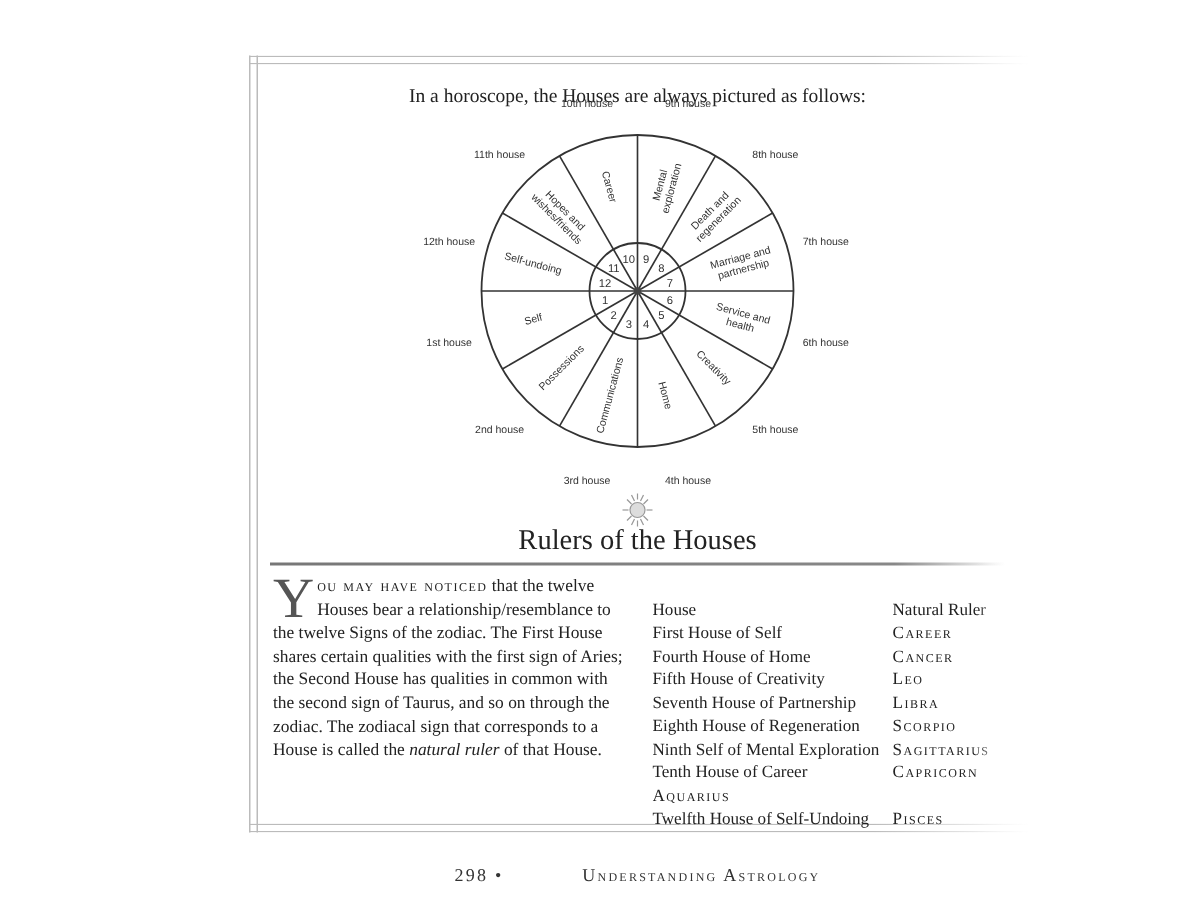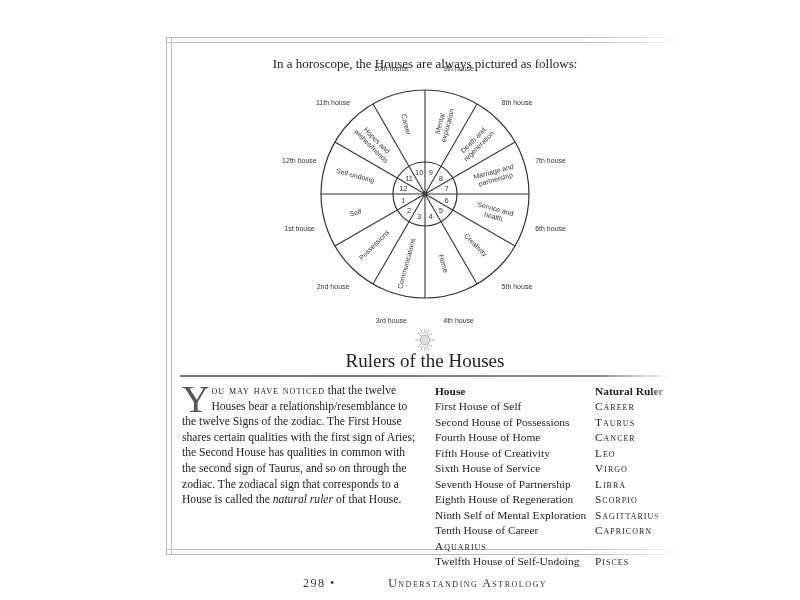--- a/index.html
+++ b/index.html
@@ -26,21 +26,21 @@
   .para { position:absolute; left:182px; top:383px; width:240px; font-size:11.6px; line-height:15.6px; color:#222; }
   .dropcap { float:left; font-size:38px; line-height:30px; margin:1px 2px 0 0; color:#555; }
   .smallcaps { font-variant:small-caps; letter-spacing:1px; }
   .para em { font-style:italic; }
   .table { position:absolute; left:435px; top:384px; font-size:11.4px; line-height:15.45px; }
   .row { display:flex; }
   .col-house { width:160px; white-space:nowrap; }
   .col-ruler { width:80px; white-space:nowrap; font-variant:small-caps; letter-spacing:1px; overflow:hidden;
     -webkit-mask-image:linear-gradient(to right,#000 70%,transparent 100%);
     mask-image:linear-gradient(to right,#000 70%,transparent 100%); }
-  .head .col-house, .head .col-ruler { font-weight:bold; font-variant:normal; letter-spacing:0; }
+  .head .col-house, .head .col-ruler { font-weight:normal; font-variant:normal; letter-spacing:0;margin-top:16px; }
   .footer { position:absolute; left:0; width:850px; top:576px; text-align:center; font-size:12px; letter-spacing:1.5px; color:#333; }
   .footer .sc { font-variant:small-caps;margin-left:48px; }
   .shade { position:absolute; right:0; top:0; width:150px; height:600px;
     background:linear-gradient(to right,rgba(255,255,255,0) 0%,rgba(255,255,255,0.9) 50%,#fff 100%); pointer-events:none; }
 </style>
 </head>
 <body>
 
 <div class="page-frame">
   <div class="frame-top"></div>
@@ -161,34 +161,26 @@
 <div class="table" id="rulers-table">
   <div class="row head">
     <div class="col-house">House</div>
     <div class="col-ruler">Natural Ruler</div>
   </div>
 <div class="row">
       <div class="col-house">First House of Self</div>
       <div class="col-ruler">Career</div>
     </div>
     <div class="row">
-      <div class="col-house">Second House of Possessions</div>
-      <div class="col-ruler">Taurus</div>
-    </div>
-    <div class="row">
       <div class="col-house">Fourth House of Home</div>
       <div class="col-ruler">Cancer</div>
     </div>
     <div class="row">
       <div class="col-house">Fifth House of Creativity</div>
       <div class="col-ruler">Leo</div>
-    </div>
-    <div class="row">
-      <div class="col-house">Sixth House of Service</div>
-      <div class="col-ruler">Virgo</div>
     </div>
     <div class="row">
       <div class="col-house">Seventh House of Partnership</div>
       <div class="col-ruler">Libra</div>
     </div>
     <div class="row">
       <div class="col-house">Eighth House of Regeneration</div>
       <div class="col-ruler">Scorpio</div>
     </div>
     <div class="row">

